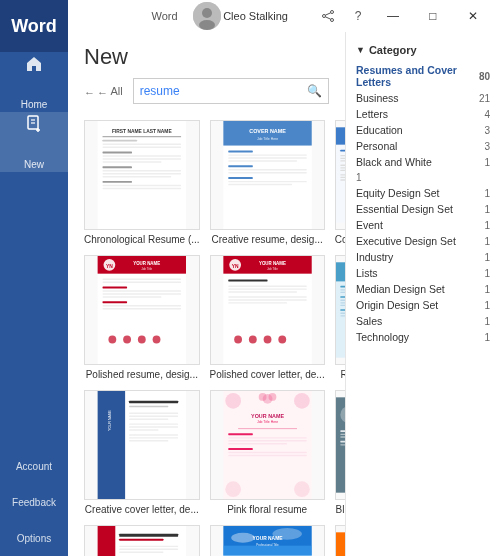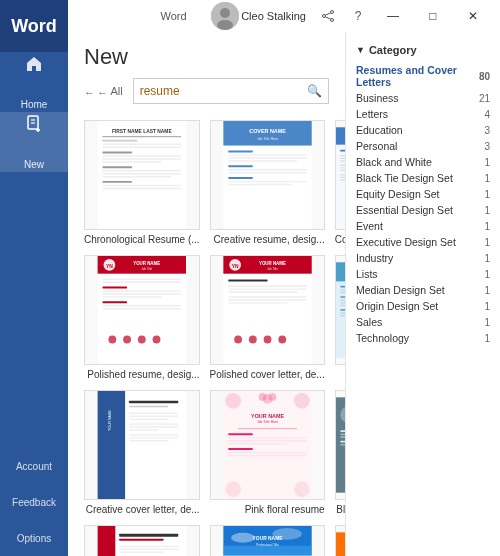--- a/index.html
+++ b/index.html
@@ -71,21 +71,21 @@
       align-items: center;
       justify-content: space-between;
       padding: 0 8px;
       border-bottom: none;
       font-size: 11px;
       color: #333;
       flex-shrink: 0;
     }
     .titlebar-center { color: #555; }
     .titlebar-right { display: flex; align-items: center; gap: 2px; }
-    .titlebar-user { font-size: 11px; color: #333; margin-right: 6px; }
+    .titlebar-user { font-size: 11px; color: #333; margin-right: 24px; }
     .titlebar-btn {
       width: 28px; height: 28px;
       display: flex; align-items: center; justify-content: center;
       font-size: 12px; color: #555; cursor: pointer; border-radius: 50%;
     }
     .titlebar-avatar {
       width: 28px; height: 28px; border-radius: 50%;
       background: #c8c8c8; display: flex; align-items: center; justify-content: center;
       font-size: 11px; color: #fff;
     }
@@ -125,21 +125,21 @@
     }
     .search-input-wrap {
       flex: 1;
       display: flex;
       align-items: center;
       border: 1px solid #ccc;
       height: 26px;
       padding: 0 6px;
     }
     .search-input-wrap input {
-      border: none; outline: none; font-size: 12px; flex: 1; color: #a16207;
+      border: none; outline: none; font-size: 12px; flex: 1; color: #3b82f6;
     }
     .search-icon { font-size: 12px; color: #666; cursor: pointer; }
 
     .templates-grid {
       display: grid;
       grid-template-columns: repeat(3, 1fr);
       gap: 10px;
       padding: 8px 16px 16px 16px;
     }
 
@@ -156,21 +156,21 @@
       background: #f9f9f9;
       overflow: hidden;
       position: relative;
       display: flex;
       align-items: center;
       justify-content: center;
     }
     .template-label {
       font-size: 10px;
       color: #333;
-      text-align: right;
+      text-align: center;
       margin-top: 4px;
       width: 100%;
       overflow: hidden;
       text-overflow: ellipsis;
       white-space: nowrap;
     }
 
     
     .category-panel {
       width: 155px;
@@ -623,21 +623,20 @@
       </div>
       <div class="category-item">
         <span>Personal</span>
         <span class="category-count">3</span>
       </div>
       <div class="category-item">
         <span>Black and White</span>
         <span class="category-count">1</span>
       </div>
       <div class="category-item">
-        <span>Black Tie Design Set</span>
         <span class="category-count">1</span>
       </div>
       <div class="category-item">
         <span>Equity Design Set</span>
         <span class="category-count">1</span>
       </div>
       <div class="category-item">
         <span>Essential Design Set</span>
         <span class="category-count">1</span>
       </div>

